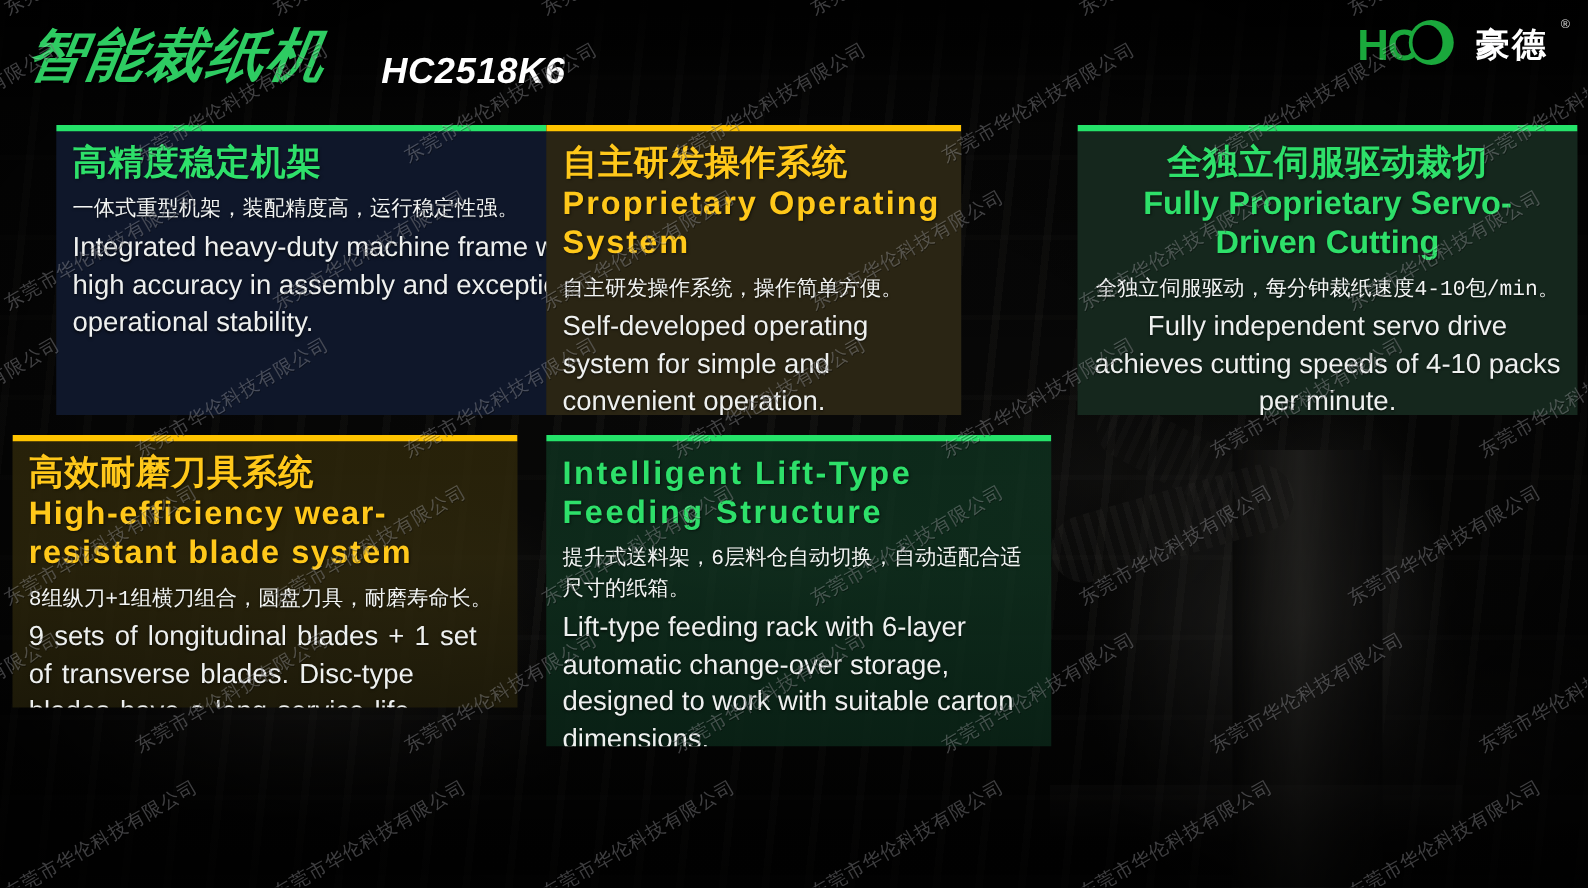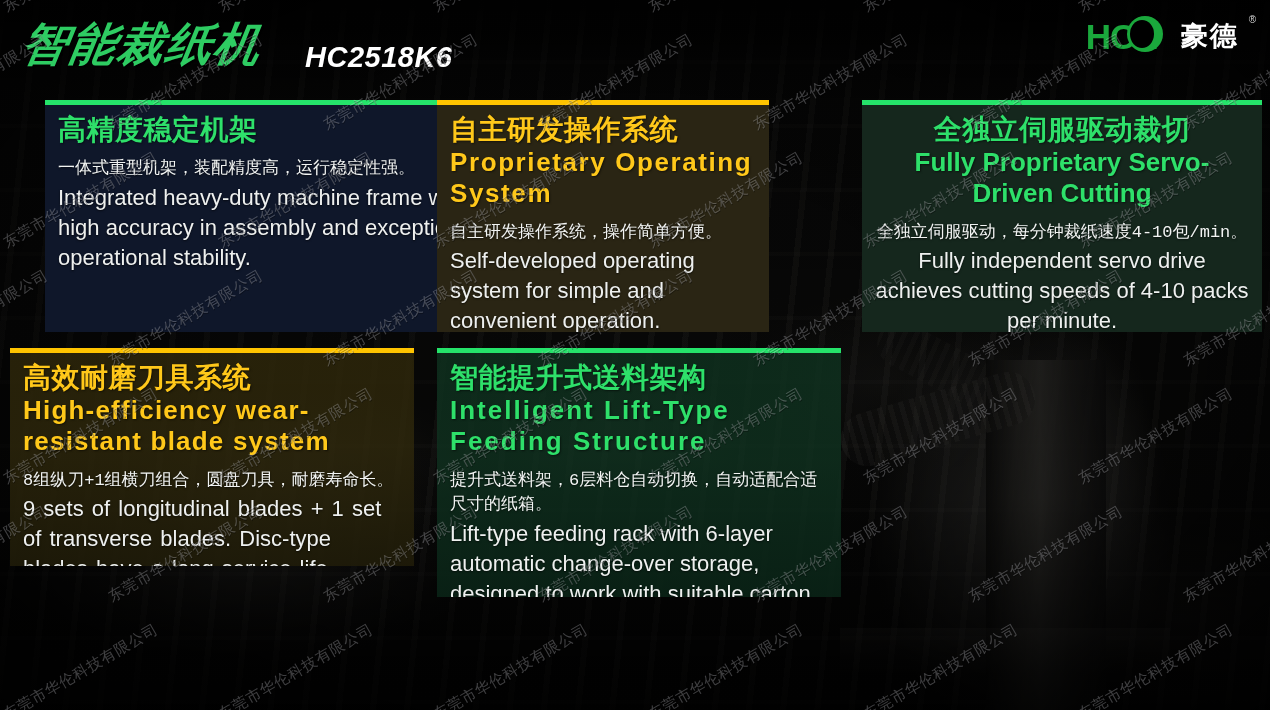--- a/index.html
+++ b/index.html
@@ -209,21 +209,20 @@
     <div class="h-zh">高效耐磨刀具系统</div>
     <div class="h-en">High-efficiency wear-resistant blade system</div>
     <div class="body-zh">8组纵刀+1组横刀组合，圆盘刀具，耐磨寿命长。</div>
     <div class="body-en">9 sets of longitudinal blades + 1 set of transverse blades. Disc-type blades have a long service life.</div>
   </div>
 </div>
 
 <div class="card theme-green" id="card-5">
   <div class="topbar"></div>
   <div class="card-inner">
-    <div class="h-zh">智能提升式送料架构</div>
     <div class="h-en">Intelligent Lift-Type Feeding Structure</div>
     <div class="body-zh">提升式送料架，6层料仓自动切换，自动适配合适尺寸的纸箱。</div>
     <div class="body-en">Lift-type feeding rack with 6-layer automatic change-over storage, designed to work with suitable carton dimensions.</div>
   </div>
 </div>
 
 <div id="watermark-layer">
     <span class="wm" style="left: 0px; top: 0px;">东莞市华伦科技有限公司</span>
     <span class="wm" style="left: 215px; top: 0px;">东莞市华伦科技有限公司</span>
     <span class="wm" style="left: 430px; top: 0px;">东莞市华伦科技有限公司</span>

